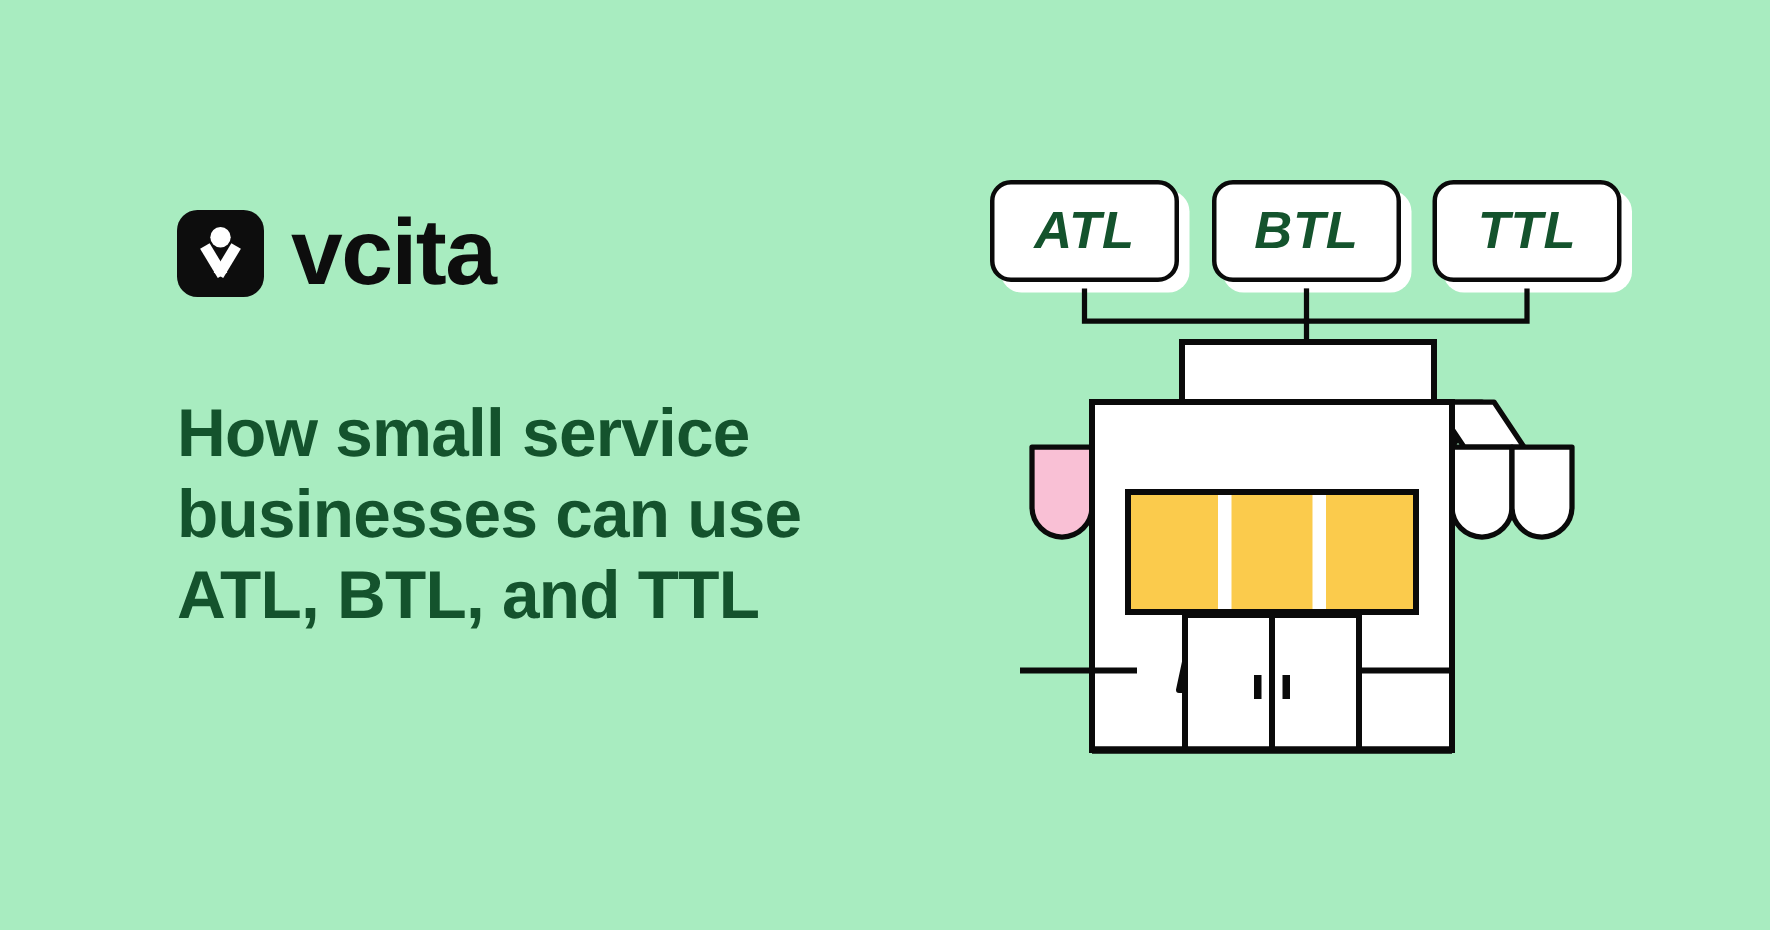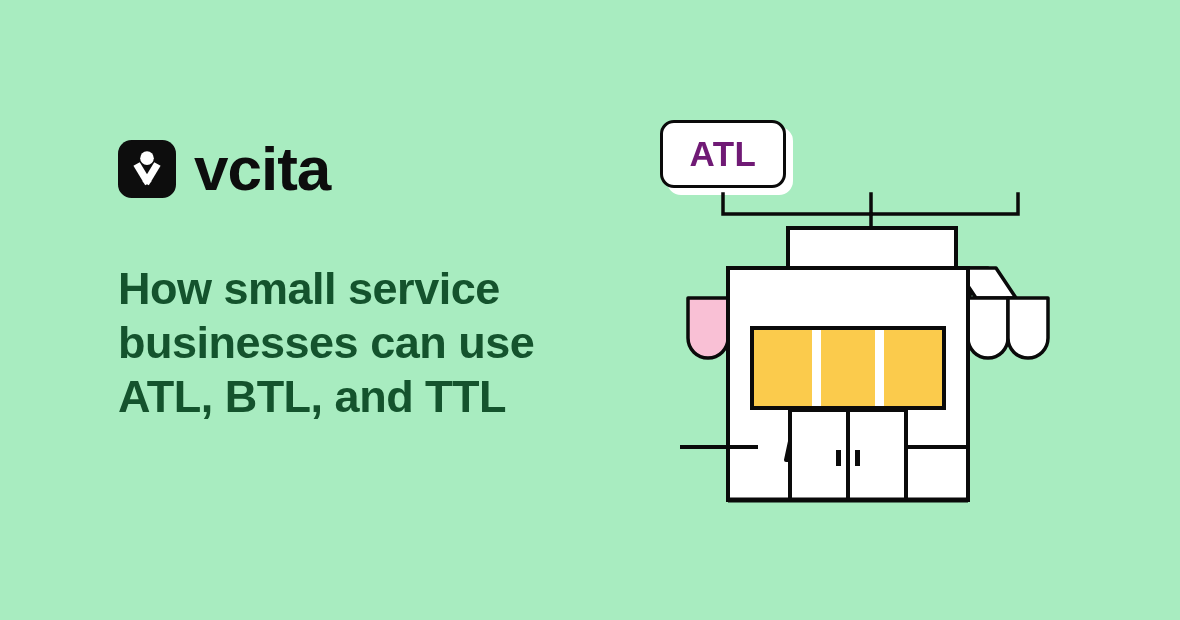--- a/index.html
+++ b/index.html
@@ -70,23 +70,24 @@
     height: 68px;
     background: #ffffff;
     border: 3px solid #0a0a0a;
     border-radius: 14px;
     box-shadow: 7px 7px 0 0 #ffffff;
     display: flex;
     align-items: center;
     justify-content: center;
     font-size: 35px;
     font-weight: 700;
-    color: #701a75;
+    color: #14532d;
     letter-spacing: 0.5px;
     box-sizing: border-box;
+    font-style: italic;
   }
   .tag-0 { left: 20px;  top: 10px; }
   .tag-1 { left: 168px; top: 10px; }
   .tag-2 { left: 315px; top: 10px; }
 
   .shop-svg {
     position: absolute;
     left: 0;
     top: 0;
     width: 470px;
@@ -110,20 +111,26 @@
   </div>
 
   <div class="headline">How small service
 businesses can use
 ATL, BTL, and TTL</div>
 
   <div class="diagram">
 
     <div class="tag tag-0">
       <span>ATL</span>
+    </div>
+    <div class="tag tag-1">
+      <span>BTL</span>
+    </div>
+    <div class="tag tag-2">
+      <span>TTL</span>
     </div>
 
     <svg class="shop-svg" viewBox="0 0 470 400">
 
       <g fill="none" stroke="#0a0a0a" stroke-width="3.5" stroke-linecap="square">
         <path d="M83 84 L83 104 L378 104 L378 84"></path>
         <path d="M231 84 L231 104"></path>
         <path d="M231 104 L231 118"></path>
       </g>
 

